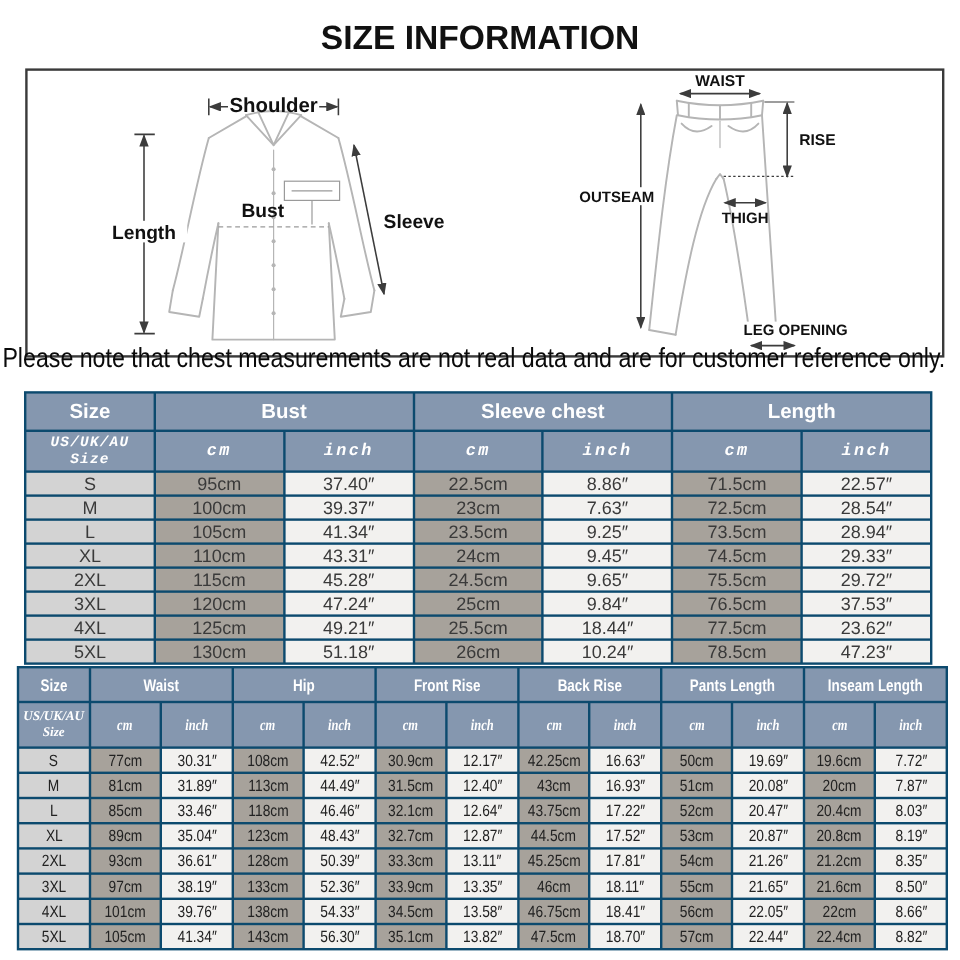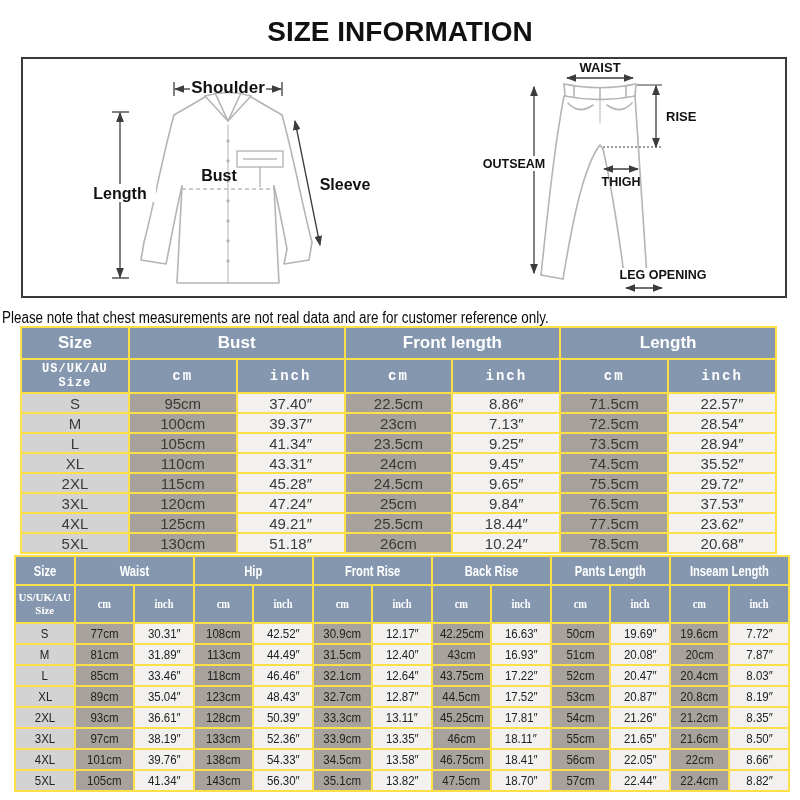--- a/index.html
+++ b/index.html
@@ -12,31 +12,31 @@
   .title{
     position:absolute;top:16px;left:0;width:800px;text-align:center;
     font-size:28px;font-weight:bold;color:#111;letter-spacing:0px;
   }
   .diagram-box{
     position:absolute;left:21px;top:57px;width:762px;height:237px;
     border:2px solid #3a3a3a;display:flex;background:#fff;
   }
   .diagram-half{width:381px;height:233px;}
   .note{
-    position:absolute;top:309px;left:2px;width:798px;white-space:nowrap;
-    font-size:16px;color:#0a0a0a;
+    position:absolute;top:285px;left:2px;width:798px;white-space:nowrap;
+    font-size:23px;color:#0a0a0a;
   }
   .note .cxn{display:inline-block;transform:scaleX(0.84);transform-origin:left center;}
   
-  table{border-collapse:separate;border-spacing:2px;table-layout:fixed;background:#fde047;}
+  table{border-collapse:separate;border-spacing:2px;table-layout:fixed;background:#0c4a6e;}
   th,td{padding:0;text-align:center;vertical-align:middle;overflow:hidden;}
   .t1{position:absolute;left:20px;top:326px;width:757px;}
   .t2{position:absolute;left:14px;top:555px;width:776px;}
   tr.h1 th{background:var(--header-bg);color:var(--header-text);}
-  tr.h2 th{background:var(--header-bg);color:var(--header-text);}
+  tr.h2 th{background:var(--header-bg);color:var(--header-text);font-style:italic;}
   .t1 tr.h1 th{height:30px;font-size:17px;font-weight:bold;}
   .t1 tr.h2 th{height:32px;font-family:"Liberation Mono",monospace;font-weight:bold;font-size:14px;letter-spacing:2px;}
   .t1 tr.h2 th.sizehead{font-size:12px;letter-spacing:1px;line-height:14px;}
   .t1 td{height:18px;font-size:15px;color:var(--body-text);}
   .t2 tr.h1 th{height:27px;font-size:14px;font-weight:bold;}
   .t2 tr.h2 th{height:36px;font-family:"Liberation Serif",serif;font-weight:bold;font-size:13px;}
   .t2 tr.h2 th.sizehead{font-size:11px;line-height:13px;}
   .t2 td{height:19px;font-size:13.5px;color:#222;}
   td.c-size{background:var(--size-col-bg);}
   td.c-cm{background:var(--cm-col-bg);}
@@ -172,21 +172,21 @@
   </svg>
 </div>
 
 <div class="note"><span class="cxn">Please note that chest measurements are not real data and are for customer reference only.</span></div>
 
 <table class="t1">
   <thead>
     <tr class="h1">
       <th>Size</th>
       <th colspan="2">Bust</th>
-      <th colspan="2">Front length</th>
+      <th colspan="2">Sleeve chest</th>
       <th colspan="2">Length</th>
     </tr>
     <tr class="h2">
       <th class="sizehead"><span>US/UK/AU</span><br><span>Size</span></th>
       <th>cm</th>
       <th>inch</th>
       <th>cm</th>
       <th>inch</th>
       <th>cm</th>
       <th>inch</th>
@@ -200,41 +200,41 @@
         <td class="c-cm"><span>22.5cm</span></td>
         <td class="c-inch"><span>8.86″</span></td>
         <td class="c-cm"><span>71.5cm</span></td>
         <td class="c-inch"><span>22.57″</span></td>
       </tr>
       <tr>
         <td class="c-size"><span>M</span></td>
         <td class="c-cm"><span>100cm</span></td>
         <td class="c-inch"><span>39.37″</span></td>
         <td class="c-cm"><span>23cm</span></td>
-        <td class="c-inch"><span>7.13″</span></td>
+        <td class="c-inch"><span>7.63″</span></td>
         <td class="c-cm"><span>72.5cm</span></td>
         <td class="c-inch"><span>28.54″</span></td>
       </tr>
       <tr>
         <td class="c-size"><span>L</span></td>
         <td class="c-cm"><span>105cm</span></td>
         <td class="c-inch"><span>41.34″</span></td>
         <td class="c-cm"><span>23.5cm</span></td>
         <td class="c-inch"><span>9.25″</span></td>
         <td class="c-cm"><span>73.5cm</span></td>
         <td class="c-inch"><span>28.94″</span></td>
       </tr>
       <tr>
         <td class="c-size"><span>XL</span></td>
         <td class="c-cm"><span>110cm</span></td>
         <td class="c-inch"><span>43.31″</span></td>
         <td class="c-cm"><span>24cm</span></td>
         <td class="c-inch"><span>9.45″</span></td>
         <td class="c-cm"><span>74.5cm</span></td>
-        <td class="c-inch"><span>35.52″</span></td>
+        <td class="c-inch"><span>29.33″</span></td>
       </tr>
       <tr>
         <td class="c-size"><span>2XL</span></td>
         <td class="c-cm"><span>115cm</span></td>
         <td class="c-inch"><span>45.28″</span></td>
         <td class="c-cm"><span>24.5cm</span></td>
         <td class="c-inch"><span>9.65″</span></td>
         <td class="c-cm"><span>75.5cm</span></td>
         <td class="c-inch"><span>29.72″</span></td>
       </tr>
@@ -256,21 +256,21 @@
         <td class="c-cm"><span>77.5cm</span></td>
         <td class="c-inch"><span>23.62″</span></td>
       </tr>
       <tr>
         <td class="c-size"><span>5XL</span></td>
         <td class="c-cm"><span>130cm</span></td>
         <td class="c-inch"><span>51.18″</span></td>
         <td class="c-cm"><span>26cm</span></td>
         <td class="c-inch"><span>10.24″</span></td>
         <td class="c-cm"><span>78.5cm</span></td>
-        <td class="c-inch"><span>20.68″</span></td>
+        <td class="c-inch"><span>47.23″</span></td>
       </tr>
     </tbody>
 </table>
 
 <table class="t2">
   <thead>
     <tr class="h1">
       <th><span class="cx">Size</span></th>
       <th colspan="2"><span class="cx">Waist</span></th>
       <th colspan="2"><span class="cx">Hip</span></th>

